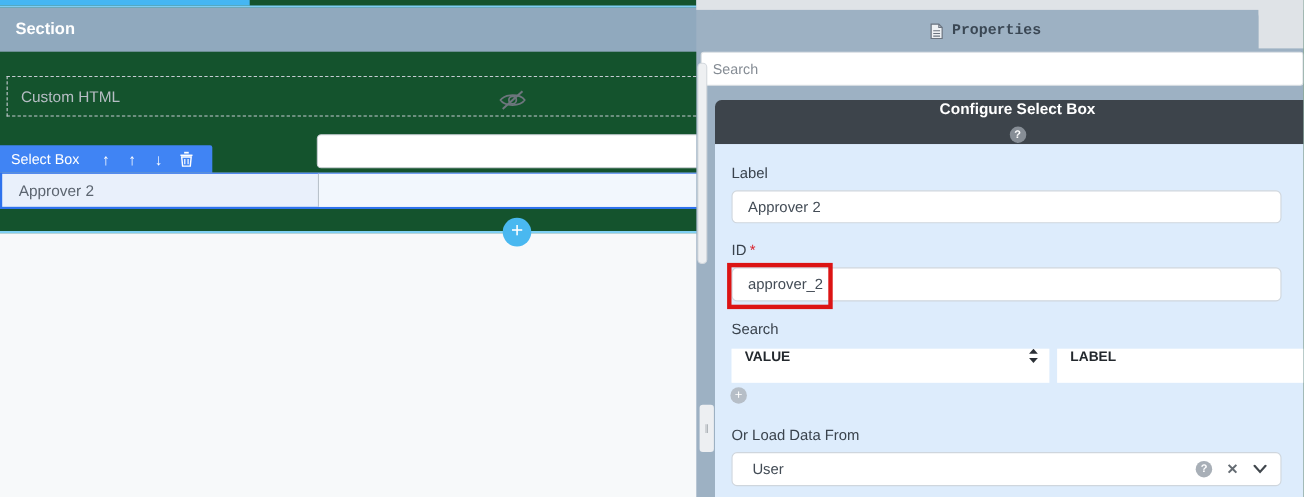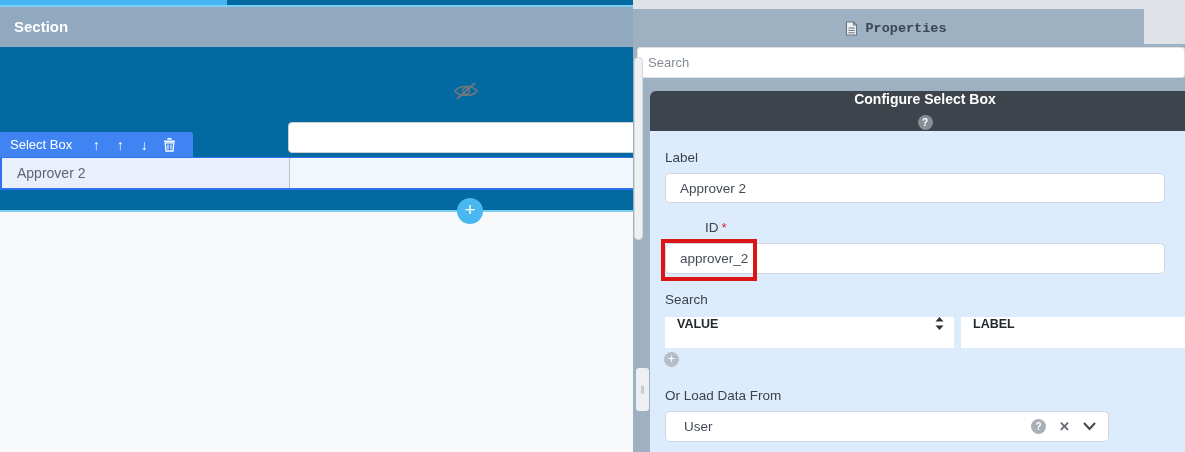--- a/index.html
+++ b/index.html
@@ -2,21 +2,21 @@
 <html><head>
 <meta charset="utf-8">
 <style>
   * { margin:0; padding:0; box-sizing:border-box; }
   html,body { width:1185px; height:452px; overflow:hidden; }
   body { font-family:"Liberation Sans", sans-serif; background:#fff; position:relative; }
 
   .abs { position:absolute; }
 
   
-  .canvas { left:0; top:0; width:637px; height:452px; background:#0369a1; overflow:hidden; }
+  .canvas { left:0; top:0; width:637px; height:452px; background:#14532d; overflow:hidden; }
   .canvas-lower { left:0; top:212px; width:637px; height:240px; background:#f7f9fa; }
   .cyan-bar { left:0; top:0; width:227px; height:5px; background:#45b6f3; }
   .cyan-line { left:0; top:5px; width:637px; height:2px; background:#7ecdf4; }
   .section-header { left:0; top:7px; width:637px; height:40px; background:#90a9be;
       color:#fff; font-size:15px; font-weight:bold; line-height:40px; padding-left:14px; }
   .custom-html-row { left:6px; top:69px; width:642px; height:37px;
       border:1px dashed #c6ccd2; color:#b6bdc4; font-size:14px;
       display:flex; align-items:center; padding-left:12px; }
   .eye-icon { left:452px; top:80px; width:28px; height:22px; }
   .select-preview { left:288px; top:122px; width:360px; height:31px;
@@ -67,38 +67,41 @@
   .red-box { position:absolute; left:11px; top:108px; width:96px; height:42px;
       border:4px solid #dc1414; z-index:6; }
   .opt-cell { position:absolute; top:186px; height:31px; background:#fff;
       display:flex; padding:0 10px 0 12px; font-size:12.5px;
       font-weight:bold; color:#23282d; cursor:pointer; }
   .cell-value { left:15px; width:289px; justify-content:space-between; }
   .cell-label { left:311px; width:224px; }
   .add-circle { position:absolute; left:14px; top:221px; width:15px; height:15px;
       border-radius:50%; background:#b6bec7; color:#fff; font-size:12px; line-height:14px;
       text-align:center; cursor:pointer; }
-  .user-select { position:absolute; left:15px; top:280px; width:444px; height:31px;
+  .user-select { position:absolute; left:15px; top:280px; width:500px; height:31px;
       background:#fff; border:1px solid #cfd6dd; border-radius:5px; display:flex;
       align-items:center; padding:0 12px 0 18px; font-size:13.5px; color:#434c56; cursor:pointer; }
   .sel-icons { margin-left:auto; display:flex; align-items:center; gap:13px; }
   .help-badge.lt { background:#a8afb7; }
   .clear-x { color:#646b72; font-size:13px; font-weight:bold; cursor:pointer; }
 </style>
 </head>
 <body>
 
 <div class="abs canvas">
   <div class="abs canvas-lower"></div>
   <div class="abs cyan-bar"></div>
   <div class="abs cyan-line"></div>
   <div class="abs section-header">
     <span>Section</span>
   </div>
 
+  <div class="abs custom-html-row">
+    <span>Custom HTML</span>
+  </div>
   <svg class="abs eye-icon" viewBox="0 0 28 22">
     <path d="M3 11 C7 5 21 5 25 11 C21 17 7 17 3 11 Z" fill="none" stroke="#6e767e" stroke-width="1.6"></path>
     <circle cx="14" cy="11" r="3.4" fill="none" stroke="#6e767e" stroke-width="1.6"></circle>
     <line x1="5" y1="19" x2="23" y2="3" stroke="#6e767e" stroke-width="1.8"></line>
   </svg>
 
   <div class="abs select-preview"></div>
 
   <div class="abs sb-toolbar">
     <span class="tb-label">Select Box</span>
@@ -153,21 +156,21 @@
     <span class="help-badge">?</span>
   </div>
 
   <div class="abs card-body">
 
     <div class="fld-label" style="top:19px;">
       <span>Label</span>
     </div>
     <input class="txt-input" style="top: 42px;" type="text" value="Approver 2">
 
-    <div class="fld-label" style="top:89px;margin-left:40px;">
+    <div class="fld-label" style="top:89px;">
       <span>ID</span><span class="req">*</span>
     </div>
     <input class="txt-input" style="top: 112px; height: 31px;" type="text" value="approver_2">
     <div class="red-box"></div>
 
     <div class="fld-label" style="top:161px;">
       <span>Search</span>
     </div>
     <div class="opt-cell cell-value">
       <span>VALUE</span>

